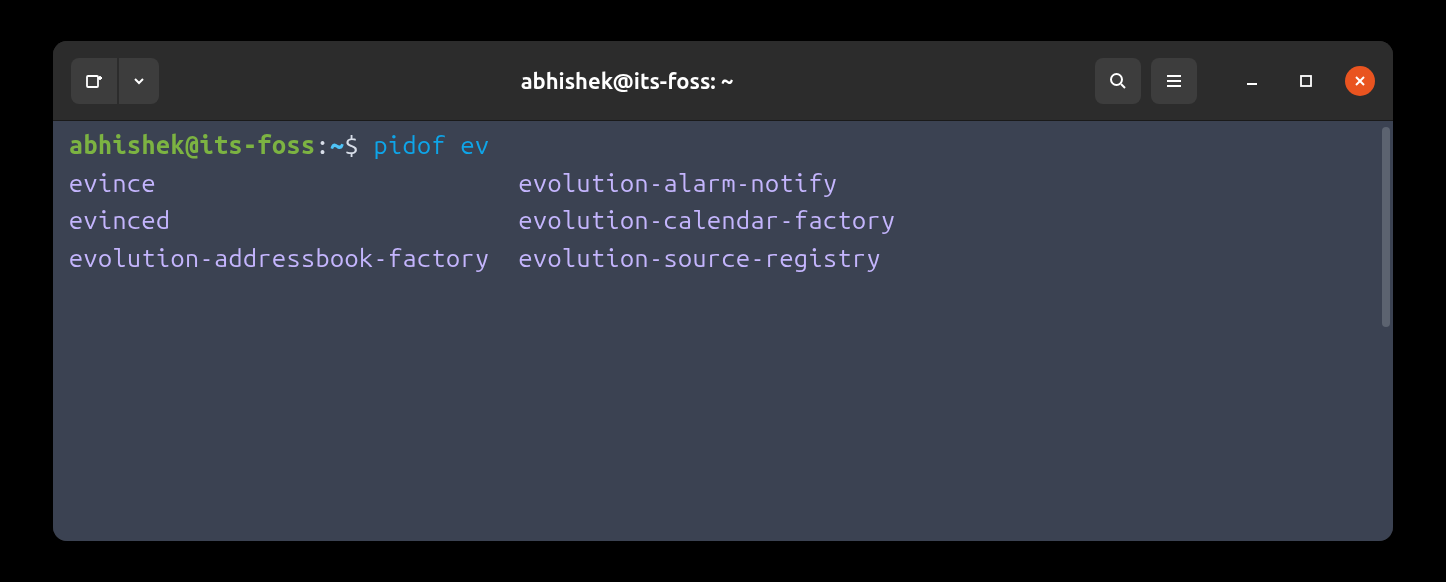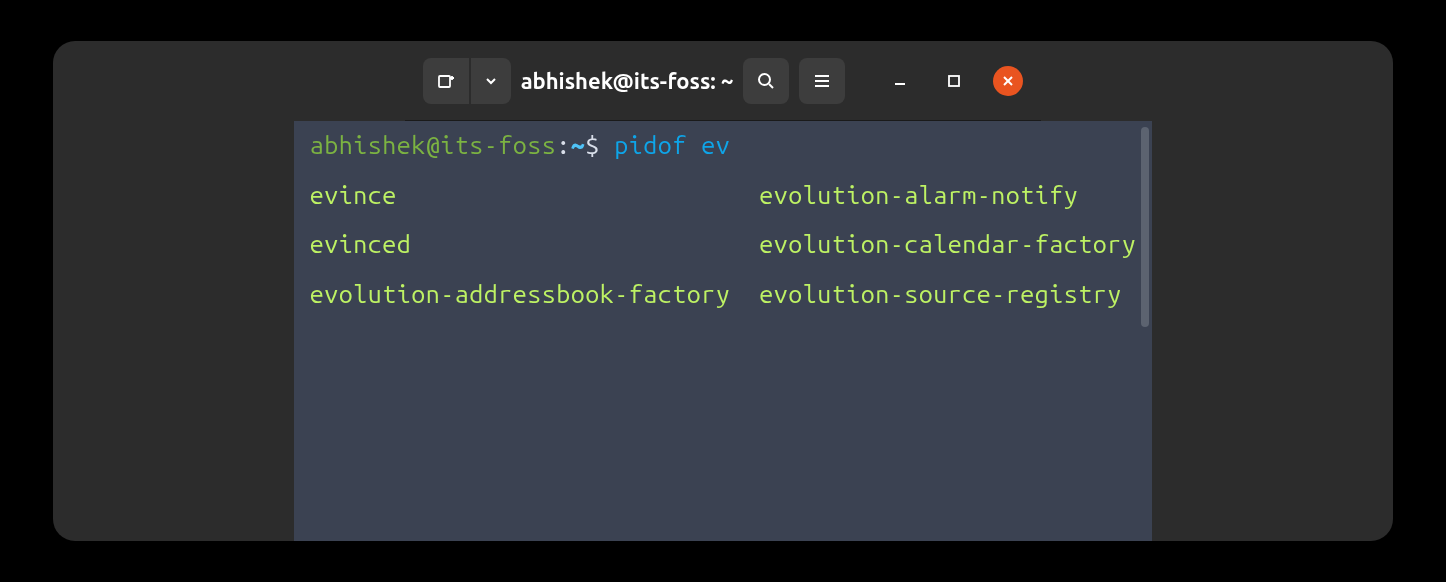--- a/index.html
+++ b/index.html
@@ -13,26 +13,25 @@
       height: 582px;
       display: flex;
       align-items: center;
       justify-content: center;
       font-family: 'Ubuntu Mono', 'DejaVu Sans Mono', monospace;
     }
     .window {
       width: 1340px;
       height: 500px;
       background: #2c2c2c;
-      border-radius: 22px;
+      border-radius: 14px;
       overflow: hidden;
       display: flex;
       flex-direction: column;
       box-shadow: 0 0 30px rgba(0,0,0,0.8);
-      align-items: center;
     }
     .titlebar {
       height: 80px;
       background: #2c2c2c;
       display: flex;
       align-items: center;
       padding: 0 18px;
       gap: 10px;
       border-bottom: 1px solid #1a1a1a;
     }
@@ -130,39 +129,38 @@
       width: 8px;
       height: 200px;
       background: #5c6370;
       border-radius: 4px;
     }
     .prompt-line {
       white-space: pre;
     }
     .prompt-user {
       color: #7cb342;
-      font-weight: normal;
+      font-weight: bold;
     }
     .prompt-colon {
       color: #d8dee9;
     }
     .prompt-path {
       color: #4fc3f7;
       font-weight: bold;
     }
     .prompt-dollar {
       color: #d8dee9;
     }
     .cmd-text {
       color: #0ea5e9;
     }
     .output-line {
-      color: #bef264;
+      color: #c4b5fd;
       white-space: pre;
-      margin-top: 12px;
     }
     .cursor {
       display: inline-block;
       width: 13px;
       height: 26px;
       background: #d8dee9;
       vertical-align: text-bottom;
       margin-left: 2px;
     }
   </style>

